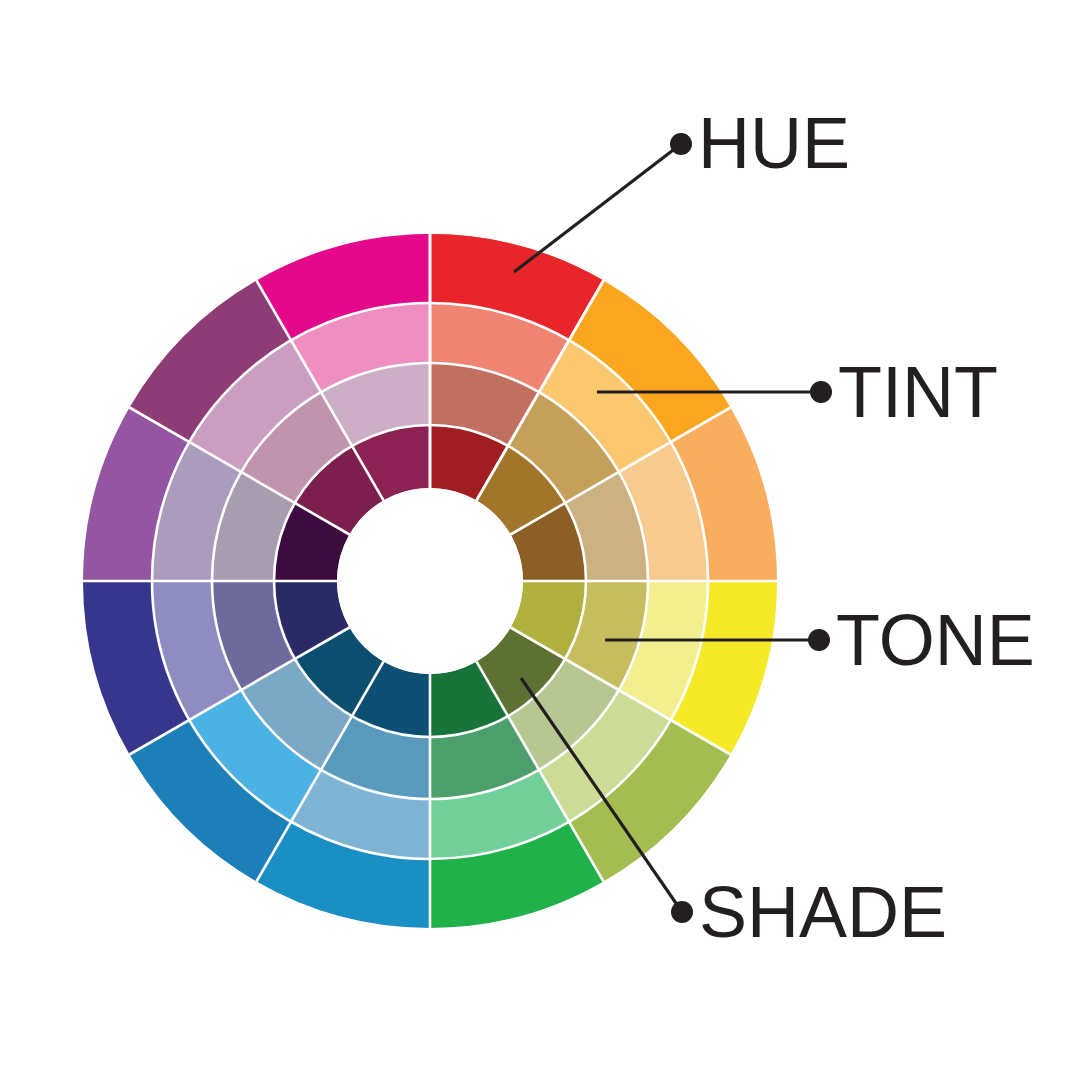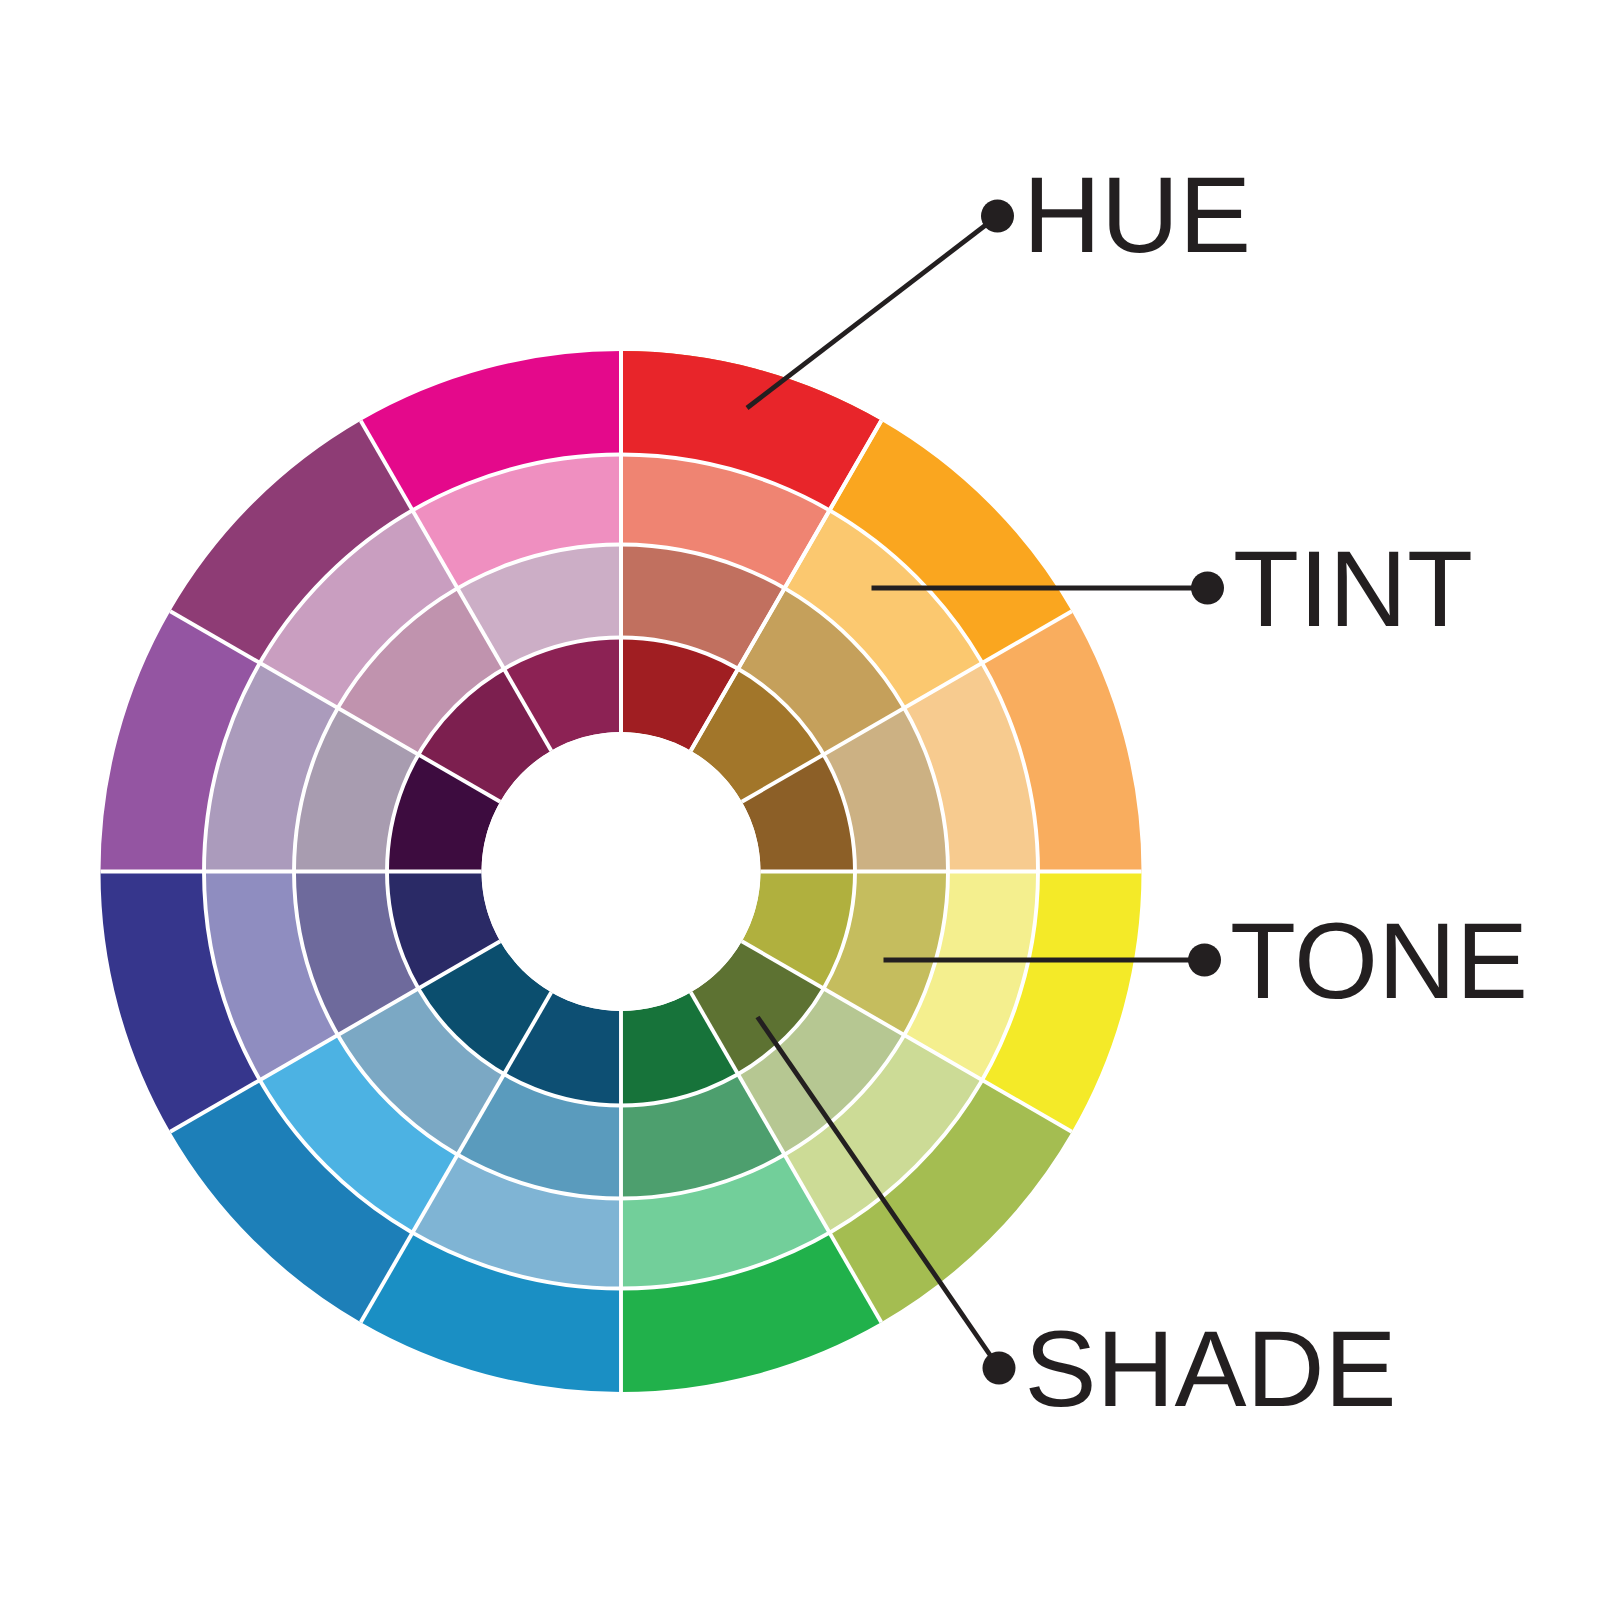--- a/index.html
+++ b/index.html
@@ -11,21 +11,21 @@
   body {
     width: 1080px;
     height: 1080px;
     position: relative;
     overflow: hidden;
     font-family: "Liberation Sans", sans-serif;
     -webkit-font-smoothing: antialiased;
   }
   #stage {
     position: absolute;
-    left: 0;
+    left: 16px;
     top: 0;
     width: 892px;
     height: 1080px;
   }
   svg#wheel-svg {
     position: absolute;
     left: 0;
     top: 0;
     width: 1080px;
     height: 1080px;

